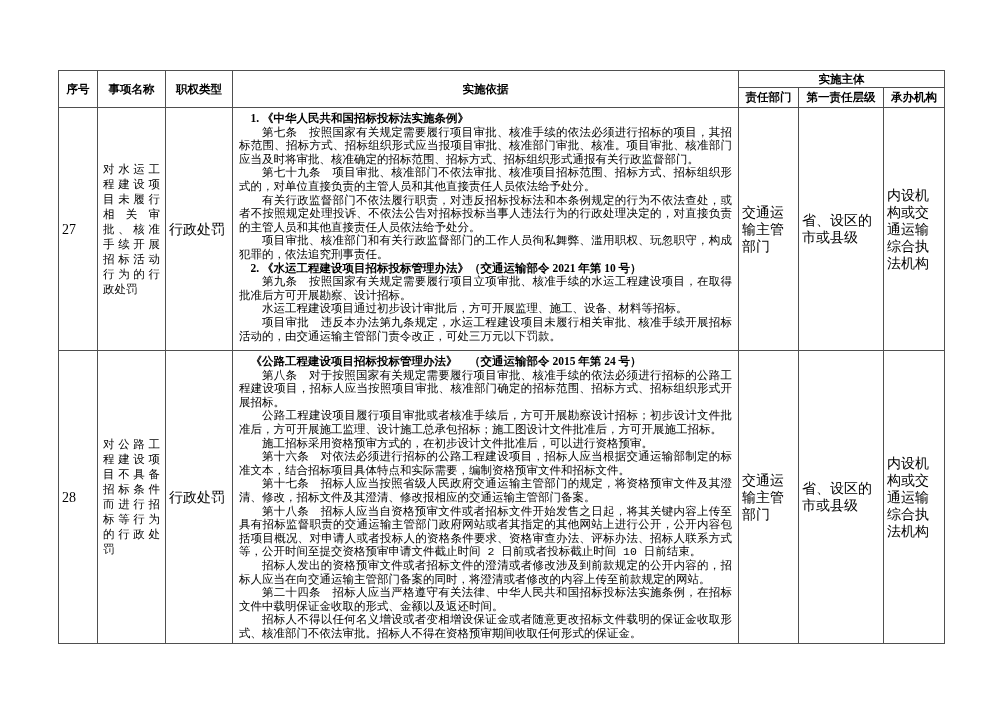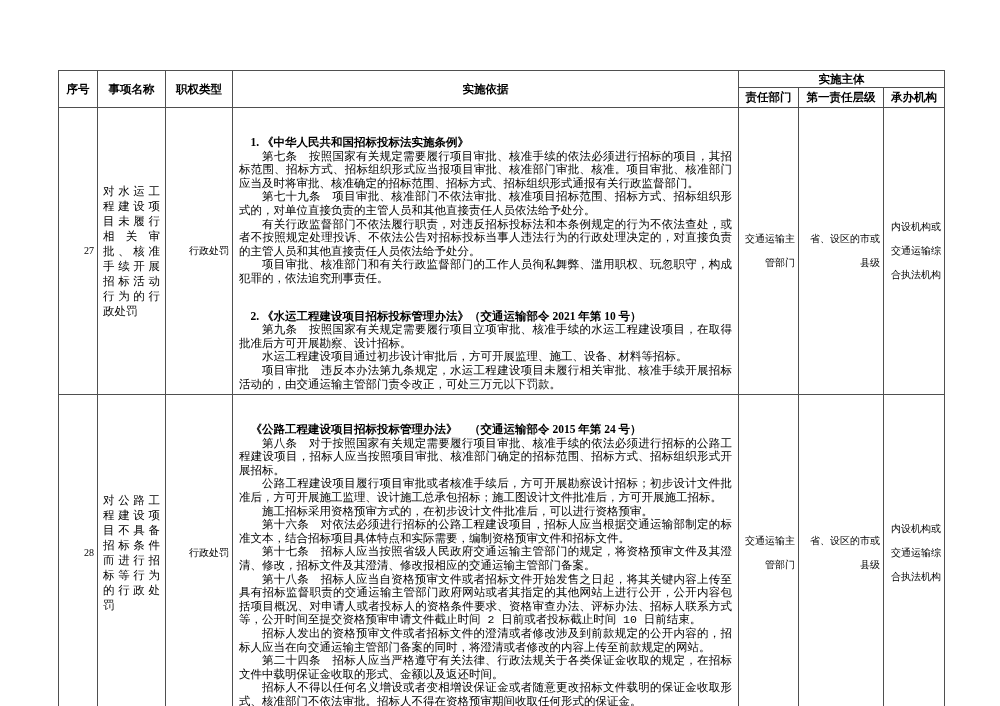--- a/index.html
+++ b/index.html
@@ -23,33 +23,33 @@
     font-weight: bold; font-size: 11.5px; line-height: 13px;
     text-align: center; vertical-align: middle; padding: 1px 2px;
   }
   tr.hrow-1 th { height: 17px; }
   tr.hrow-2 th { height: 20px; margin-left: 39px; }
 
   tbody tr:nth-child(1) { height: 243px; }
   tbody tr:nth-child(2) { height: 285px; }
 
   td.center {
-    text-align: right; vertical-align: middle;
-    font-size: 10px; line-height: 24px; padding: 2px 3px;
+    text-align: left; vertical-align: middle;
+    font-size: 14px; line-height: 17px; padding: 2px 3px;
   }
   td.item {
     text-align: justify; text-align-last: left;
     padding: 2px 5px; font-size: 11.5px; line-height: 15px;
   }
   td.basis-cell {
     vertical-align: top; text-align: justify;
     font-size: 11.5px; line-height: 13.6px;
     padding: 4px 6px 3px 6px;
   }
-  .basis-cell .heading { font-weight: bold; text-indent: 1em; margin-top: 24px; }
+  .basis-cell .heading { font-weight: bold; text-indent: 1em; }
   .basis-cell .para   { text-indent: 2em; font-family: Liberation Mono, monospace; }
 </style>
 </head>
 <body>
 
 <div class="page">
   <table class="auth-table">
     <colgroup>
       <col style="width:39px">
       <col style="width:68px">
@@ -99,21 +99,21 @@
           <td class="center">行政处罚</td>
           <td class="basis-cell">
             <div class="heading">《公路工程建设项目招标投标管理办法》　（交通运输部令 2015 年第 24 号）</div>
             <div class="para">第八条　对于按照国家有关规定需要履行项目审批、核准手续的依法必须进行招标的公路工程建设项目，招标人应当按照项目审批、核准部门确定的招标范围、招标方式、招标组织形式开展招标。</div>
             <div class="para">公路工程建设项目履行项目审批或者核准手续后，方可开展勘察设计招标；初步设计文件批准后，方可开展施工监理、设计施工总承包招标；施工图设计文件批准后，方可开展施工招标。</div>
             <div class="para">施工招标采用资格预审方式的，在初步设计文件批准后，可以进行资格预审。</div>
             <div class="para">第十六条　对依法必须进行招标的公路工程建设项目，招标人应当根据交通运输部制定的标准文本，结合招标项目具体特点和实际需要，编制资格预审文件和招标文件。</div>
             <div class="para">第十七条　招标人应当按照省级人民政府交通运输主管部门的规定，将资格预审文件及其澄清、修改，招标文件及其澄清、修改报相应的交通运输主管部门备案。</div>
             <div class="para">第十八条　招标人应当自资格预审文件或者招标文件开始发售之日起，将其关键内容上传至具有招标监督职责的交通运输主管部门政府网站或者其指定的其他网站上进行公开，公开内容包括项目概况、对申请人或者投标人的资格条件要求、资格审查办法、评标办法、招标人联系方式等，公开时间至提交资格预审申请文件截止时间 2 日前或者投标截止时间 10 日前结束。</div>
             <div class="para">招标人发出的资格预审文件或者招标文件的澄清或者修改涉及到前款规定的公开内容的，招标人应当在向交通运输主管部门备案的同时，将澄清或者修改的内容上传至前款规定的网站。</div>
-            <div class="para">第二十四条　招标人应当严格遵守有关法律、行政法规关于各类保证金收取的规定，在招标文件中载明保证金收取的形式、金额以及返还时间。</div>
+            <div class="para">第二十四条　招标人应当严格遵守有关法律、中华人民共和国招标投标法实施条例，在招标文件中载明保证金收取的形式、金额以及返还时间。</div>
             <div class="para">招标人不得以任何名义增设或者变相增设保证金或者随意更改招标文件载明的保证金收取形式、核准部门不依法审批。招标人不得在资格预审期间收取任何形式的保证金。</div>
           </td>
           <td class="center">交通运输主管部门</td>
           <td class="center">省、设区的市或县级</td>
           <td class="center">内设机构或交通运输综合执法机构</td>
         </tr>
       </tbody>
   </table>
 </div>
 

